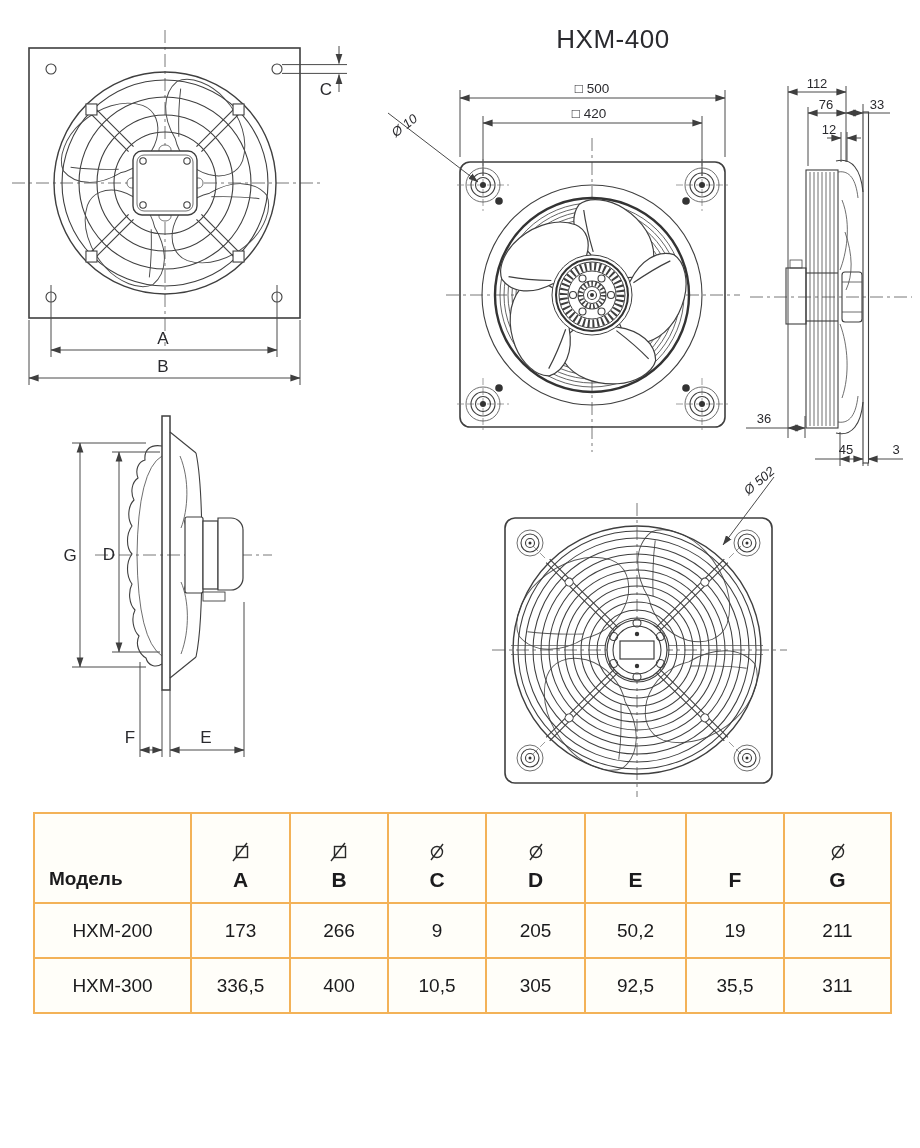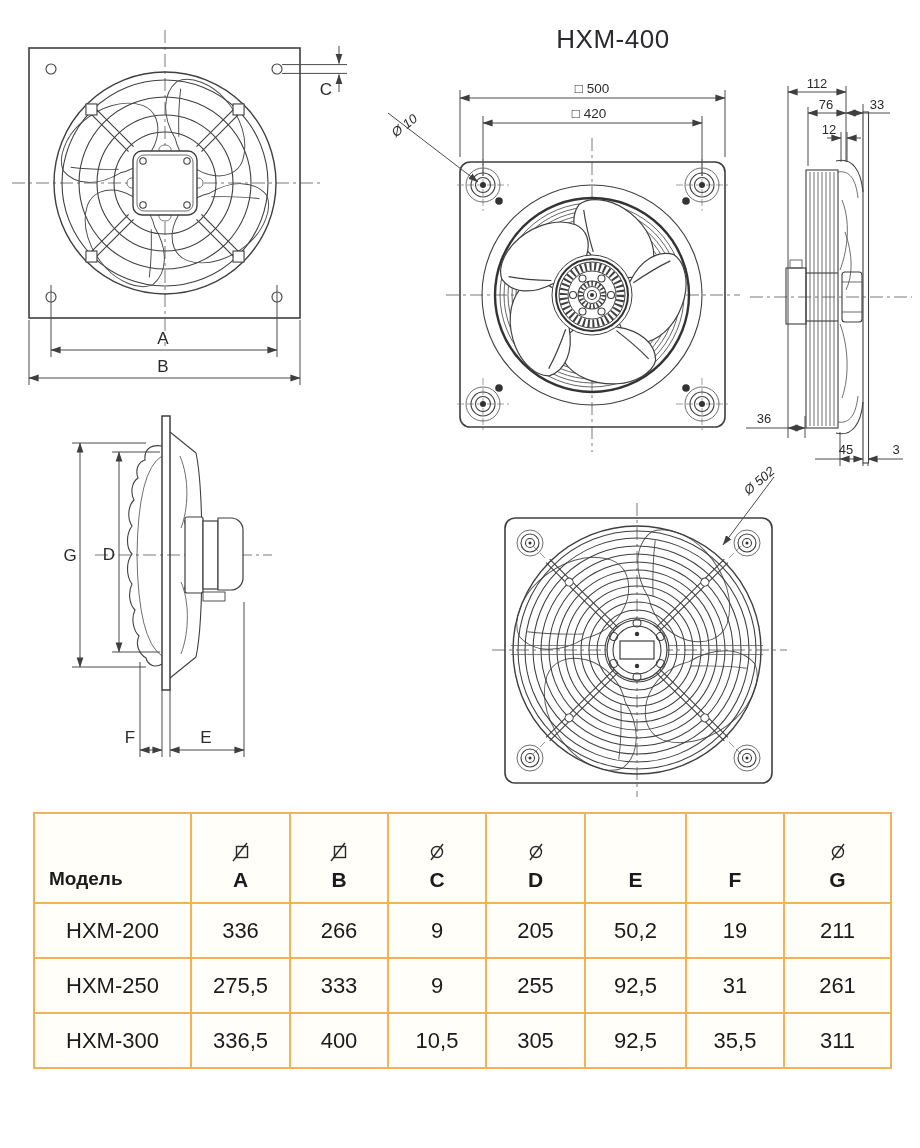--- a/index.html
+++ b/index.html
@@ -12,21 +12,21 @@
   .cl{fill:none;stroke:#6a6a6a;stroke-width:0.9;stroke-dasharray:13 4 3 4;}
   .cls{fill:none;stroke:#777;stroke-width:0.7;stroke-dasharray:7 3;}
   .dim{fill:none;stroke:#4a4a4a;stroke-width:1;}
   .dt{fill:#2a2a2e;}
   .wf{fill:#ffffff;}
   
   .specs{position:absolute;left:33px;top:812px;width:857px;}
   table.t{border-collapse:collapse;table-layout:fixed;width:857px;}
   table.t th,table.t td{border:2px solid #f3b258;background:#fffef9;color:#1b1b1d;
         text-align:center;vertical-align:middle;padding:0;}
-  table.t td{font-size:22px;height:53px;}
+  table.t td{font-size:19px;height:53px;}
   td.model{text-align:left;padding-left:14px;}
   th.hcell{height:88px;font-weight:bold;}
   .hflex{display:flex;flex-direction:column;justify-content:flex-end;align-items:center;
          height:88px;box-sizing:border-box;padding-bottom:12px;}
   .hflex .sym{height:24px;margin-bottom:7px;display:flex;align-items:flex-end;}
   .hletter{font-size:21px;font-weight:bold;line-height:1;}
   .mflex{display:flex;align-items:flex-end;justify-content:flex-start;height:88px;
          box-sizing:border-box;padding:0 0 14px 14px;}
   .mtitle{font-size:19px;font-weight:bold;line-height:1;}
 </style>
@@ -554,37 +554,27 @@
                   </svg>
             </span>
             <span class="hletter">G</span>
           </div>
         </th>
       </tr>
     </thead>
     <tbody>
       <tr>
         <td class="model">HXM-200</td>
-        <td>336</td>
+        <td>173</td>
         <td>266</td>
         <td>9</td>
         <td>205</td>
         <td>50,2</td>
         <td>19</td>
         <td>211</td>
-      </tr>
-      <tr>
-        <td class="model">HXM-250</td>
-        <td>275,5</td>
-        <td>333</td>
-        <td>9</td>
-        <td>255</td>
-        <td>92,5</td>
-        <td>31</td>
-        <td>261</td>
       </tr>
       <tr>
         <td class="model">HXM-300</td>
         <td>336,5</td>
         <td>400</td>
         <td>10,5</td>
         <td>305</td>
         <td>92,5</td>
         <td>35,5</td>
         <td>311</td>

